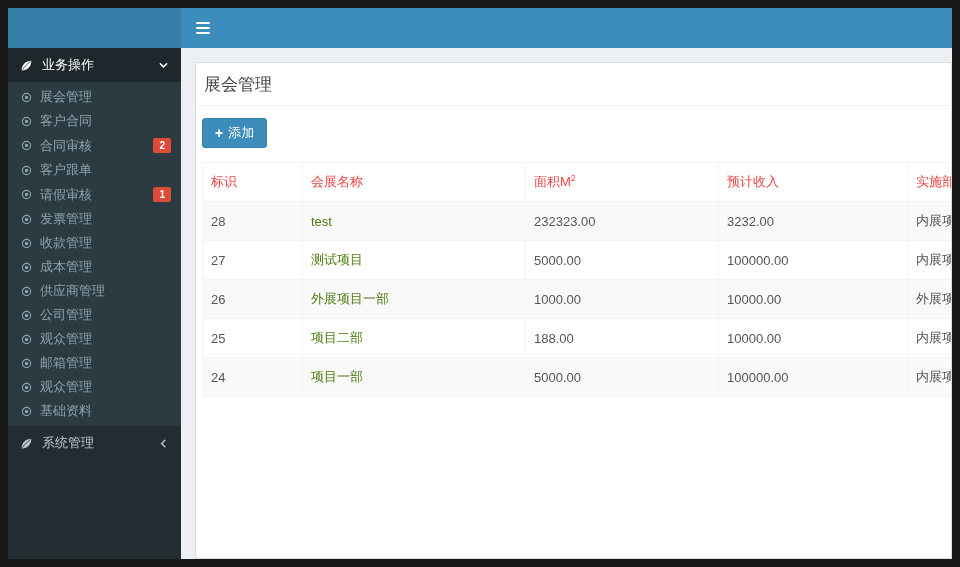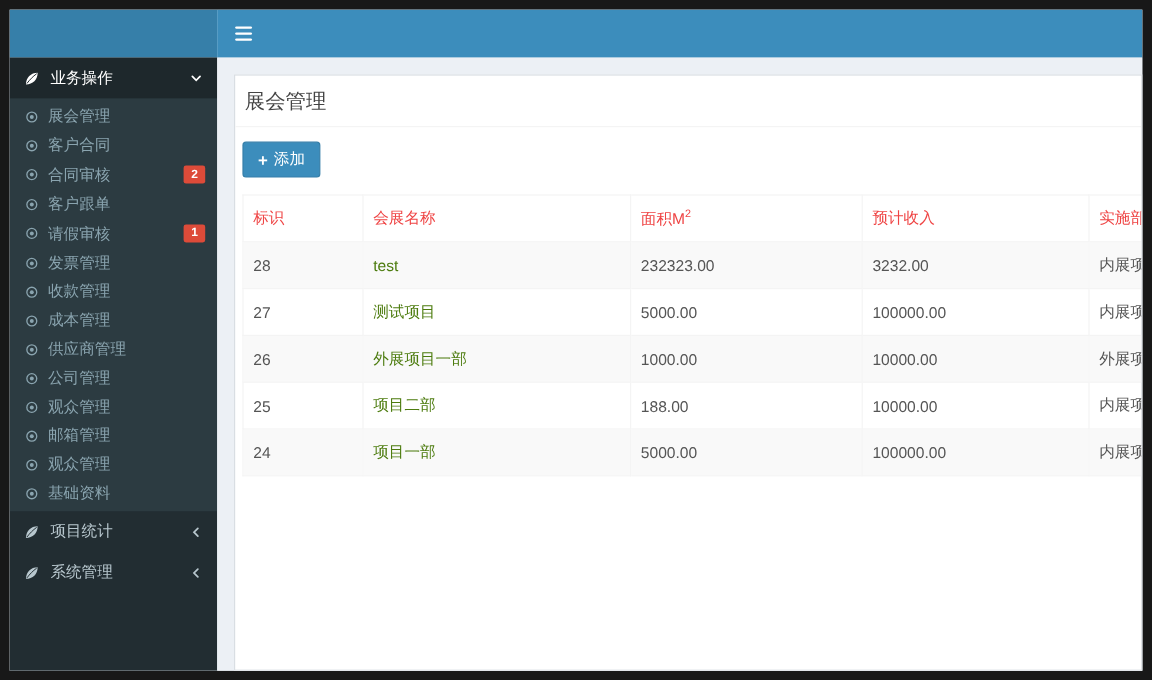--- a/index.html
+++ b/index.html
@@ -241,34 +241,20 @@
         <span class="icon">
             <svg width="11" height="11" viewBox="0 0 12 12">
               <circle cx="6" cy="6" r="4.5" fill="none" stroke="currentColor" stroke-width="1.2"></circle>
               <circle cx="6" cy="6" r="1.8" fill="currentColor"></circle>
             </svg>
           </span>
         <span class="label">基础资料</span>
       </li>
     </ul>
 
-    <div class="menu-section-header">
-      <span class="icon">
-        <svg width="13" height="13" viewBox="0 0 16 16">
-            <path d="M2 14 C2 7 7 2 14 2 C14 9 9 14 2 14 Z" fill="currentColor"></path>
-            <path d="M3 13 C6 9 9 6 13 3" stroke="#222d32" stroke-width="1" fill="none"></path>
-          </svg>
-      </span>
-      <span class="label">项目统计</span>
-      <span class="chev icon">
-        <svg width="11" height="11" viewBox="0 0 12 12">
-            <polyline points="7.5,2.5 4,6 7.5,9.5" fill="none" stroke="currentColor" stroke-width="1.6" stroke-linecap="round"></polyline>
-          </svg>
-      </span>
-    </div>
 
     <div class="menu-section-header">
       <span class="icon">
         <svg width="13" height="13" viewBox="0 0 16 16">
             <path d="M2 14 C2 7 7 2 14 2 C14 9 9 14 2 14 Z" fill="currentColor"></path>
             <path d="M3 13 C6 9 9 6 13 3" stroke="#222d32" stroke-width="1" fill="none"></path>
           </svg>
       </span>
       <span class="label">系统管理</span>
       <span class="chev icon">

